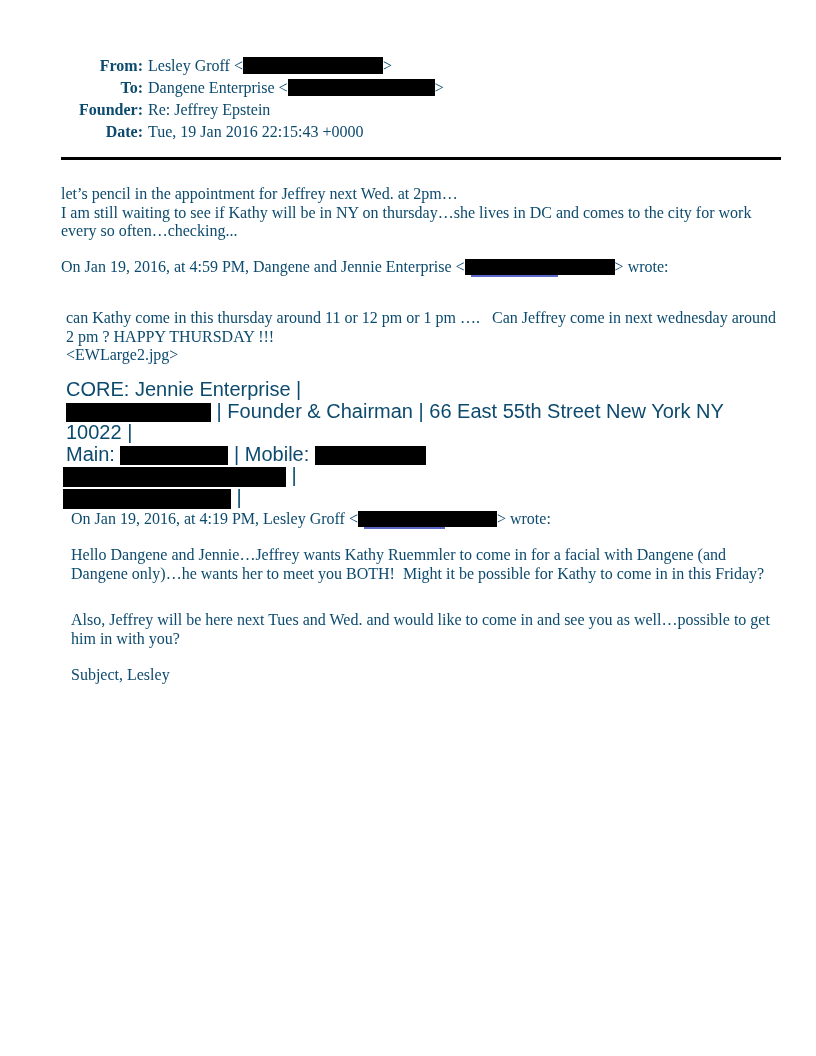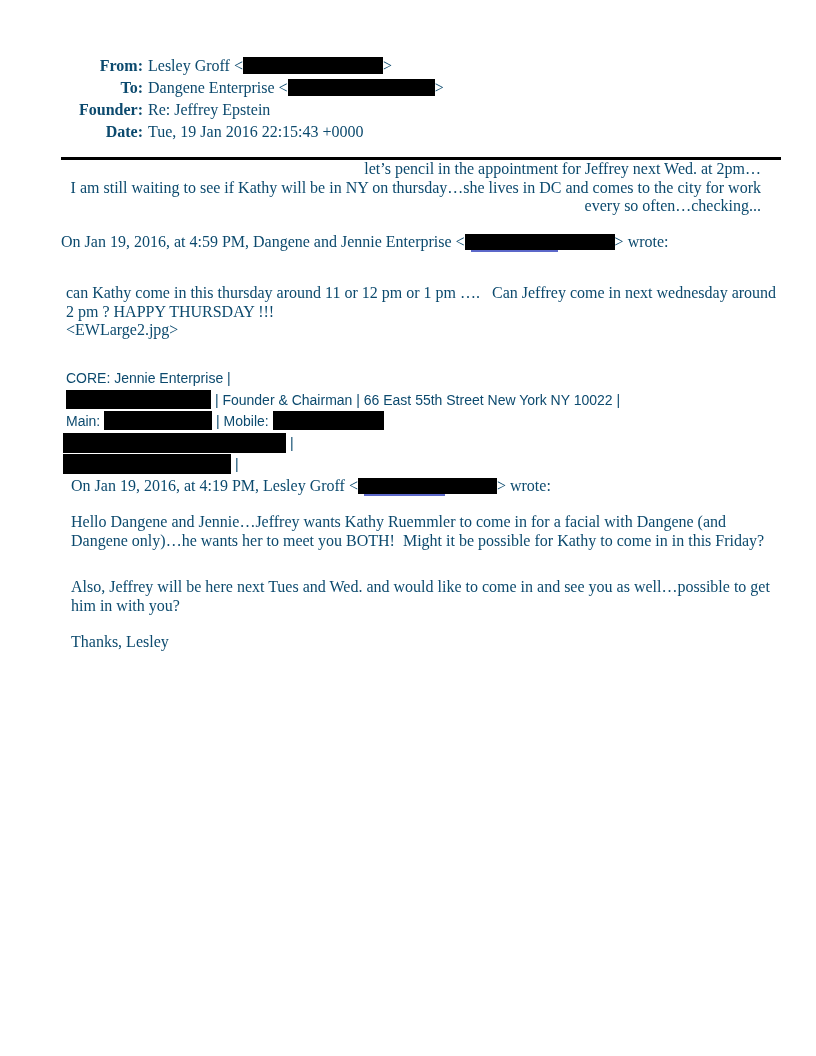--- a/index.html
+++ b/index.html
@@ -29,27 +29,27 @@
   .r-mobile{width:111px;height:19px;vertical-align:-4px;}
   .r-sig4{width:223px;height:20px;vertical-align:-5px;margin-left:-3px;}
   .r-sig5{width:168px;height:20px;vertical-align:-5px;margin-left:-3px;}
   .link-hint{position:relative;}
   .link-hint::after{
     content:"";position:absolute;left:6px;bottom:-2px;width:58%;height:2px;
     background:#3f4ec0;opacity:.85;
   }
 
   
-  .para1{line-height:18.5px;width:700px;text-align:right;}
+  .para1{margin-top:25px;line-height:18.5px;width:700px;}
   .q1-attr{margin-top:17px;line-height:18.5px;}
   .q1-body{margin-top:33px;padding-left:5px;line-height:18.7px;width:712px;}
   .sig{
-    margin-top:28px;padding-left:5px;line-height:21.5px;
+    margin-top:14px;padding-left:5px;line-height:21.5px;
     font-family:"Liberation Sans","DejaVu Sans",sans-serif;
-    font-size:14px;letter-spacing:0;
+    font-size:20px;letter-spacing:0;
   }
   .q2{padding-left:10px;}
   .q2-attr{line-height:19px;}
   .q2-p1{margin-top:17px;line-height:19px;width:702px;}
   .q2-p2{margin-top:27px;line-height:19px;width:702px;}
   .q2-close{margin-top:17px;line-height:19px;}
 </style>
 </head>
 <body>
 
@@ -94,17 +94,17 @@
       <div><span class="red r-sig2"></span><span>&nbsp;| Founder &amp; Chairman | 66 East 55th Street New York NY 10022 |</span></div>
       <div><span>Main:&nbsp;</span><span class="red r-main"></span><span>&nbsp;| Mobile:&nbsp;</span><span class="red r-mobile"></span></div>
       <div><span class="red r-sig4"></span><span>&nbsp;|</span></div>
       <div><span class="red r-sig5"></span><span>&nbsp;|</span></div>
     </div>
 
     <div class="q2">
       <div class="q2-attr"><span>On Jan 19, 2016, at 4:19 PM, Lesley Groff &lt;</span><span class="red r-q2 link-hint"></span><span>&gt; wrote:</span></div>
       <div class="q2-p1">Hello Dangene and Jennie…Jeffrey wants Kathy Ruemmler to come in for a facial with Dangene (and Dangene only)…he wants her to meet you BOTH!&nbsp; Might it be possible for Kathy to come in in this Friday?</div>
       <div class="q2-p2">Also, Jeffrey will be here next Tues and Wed. and would like to come in and see you as well…possible to get him in with you?</div>
-      <div class="q2-close">Thanks, Lesley</div>
+      <div class="q2-close">Subject, Lesley</div>
     </div>
 
   </div>
 </div>
 
 </body></html>

